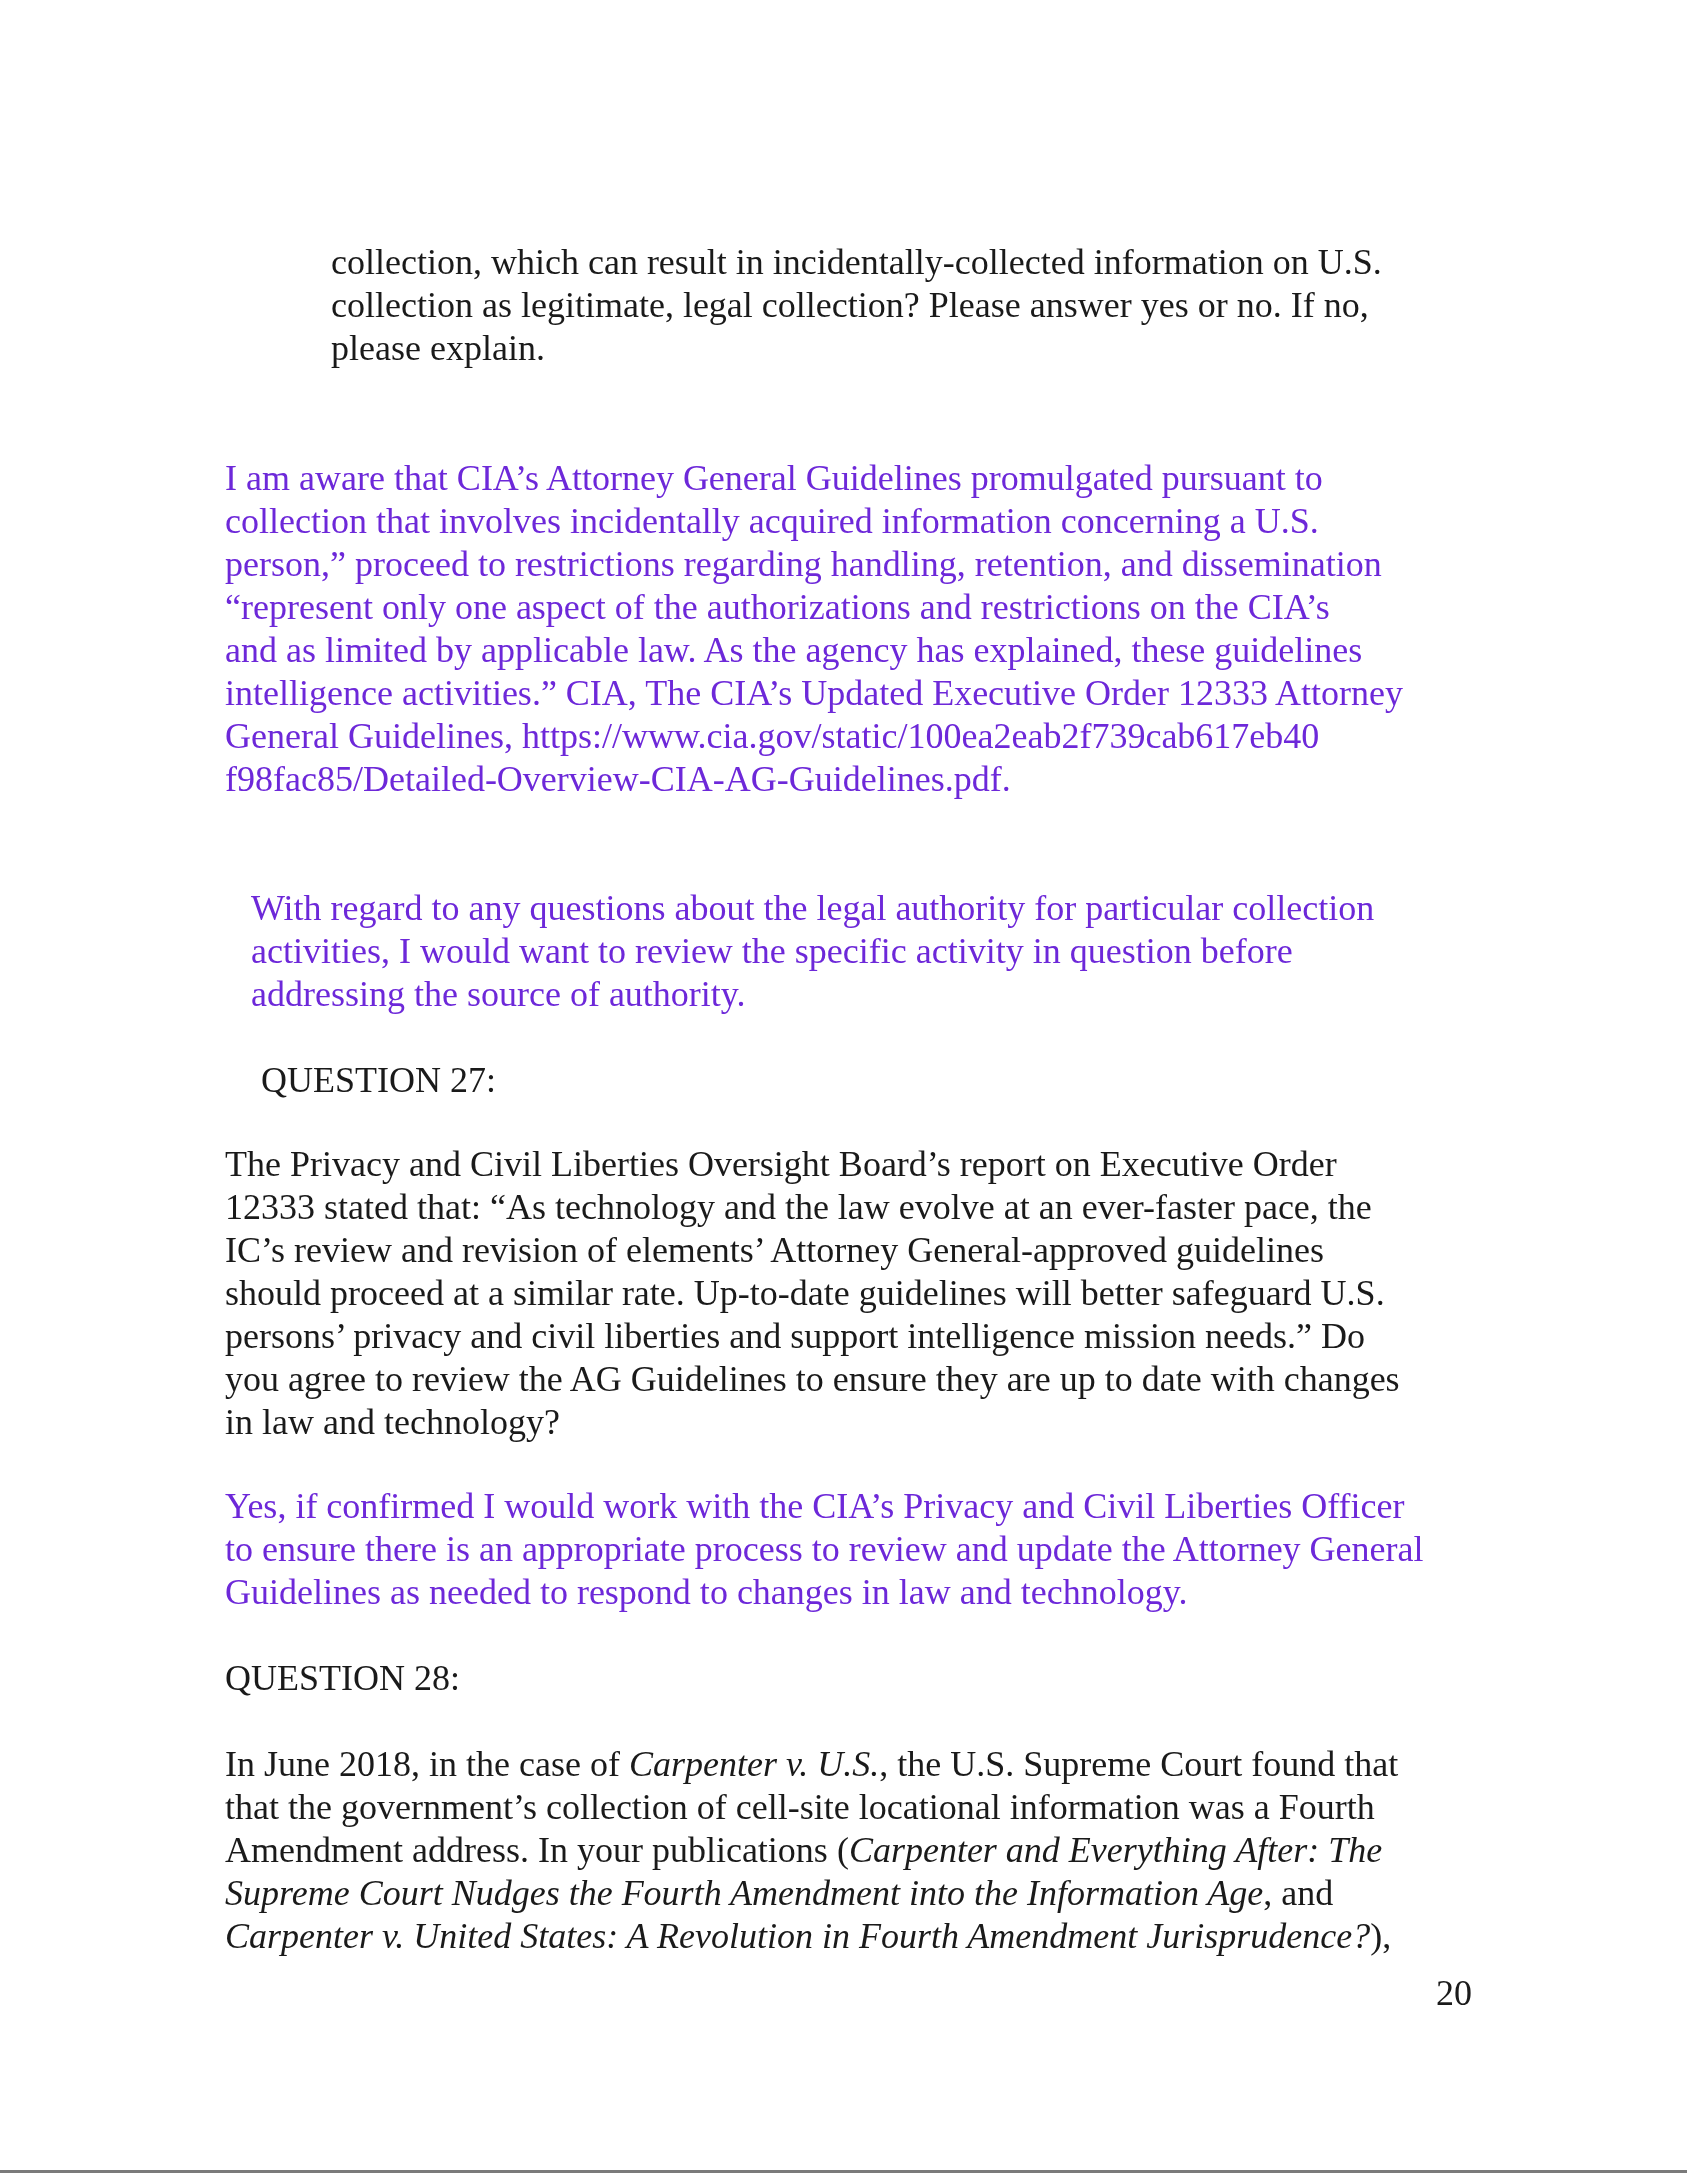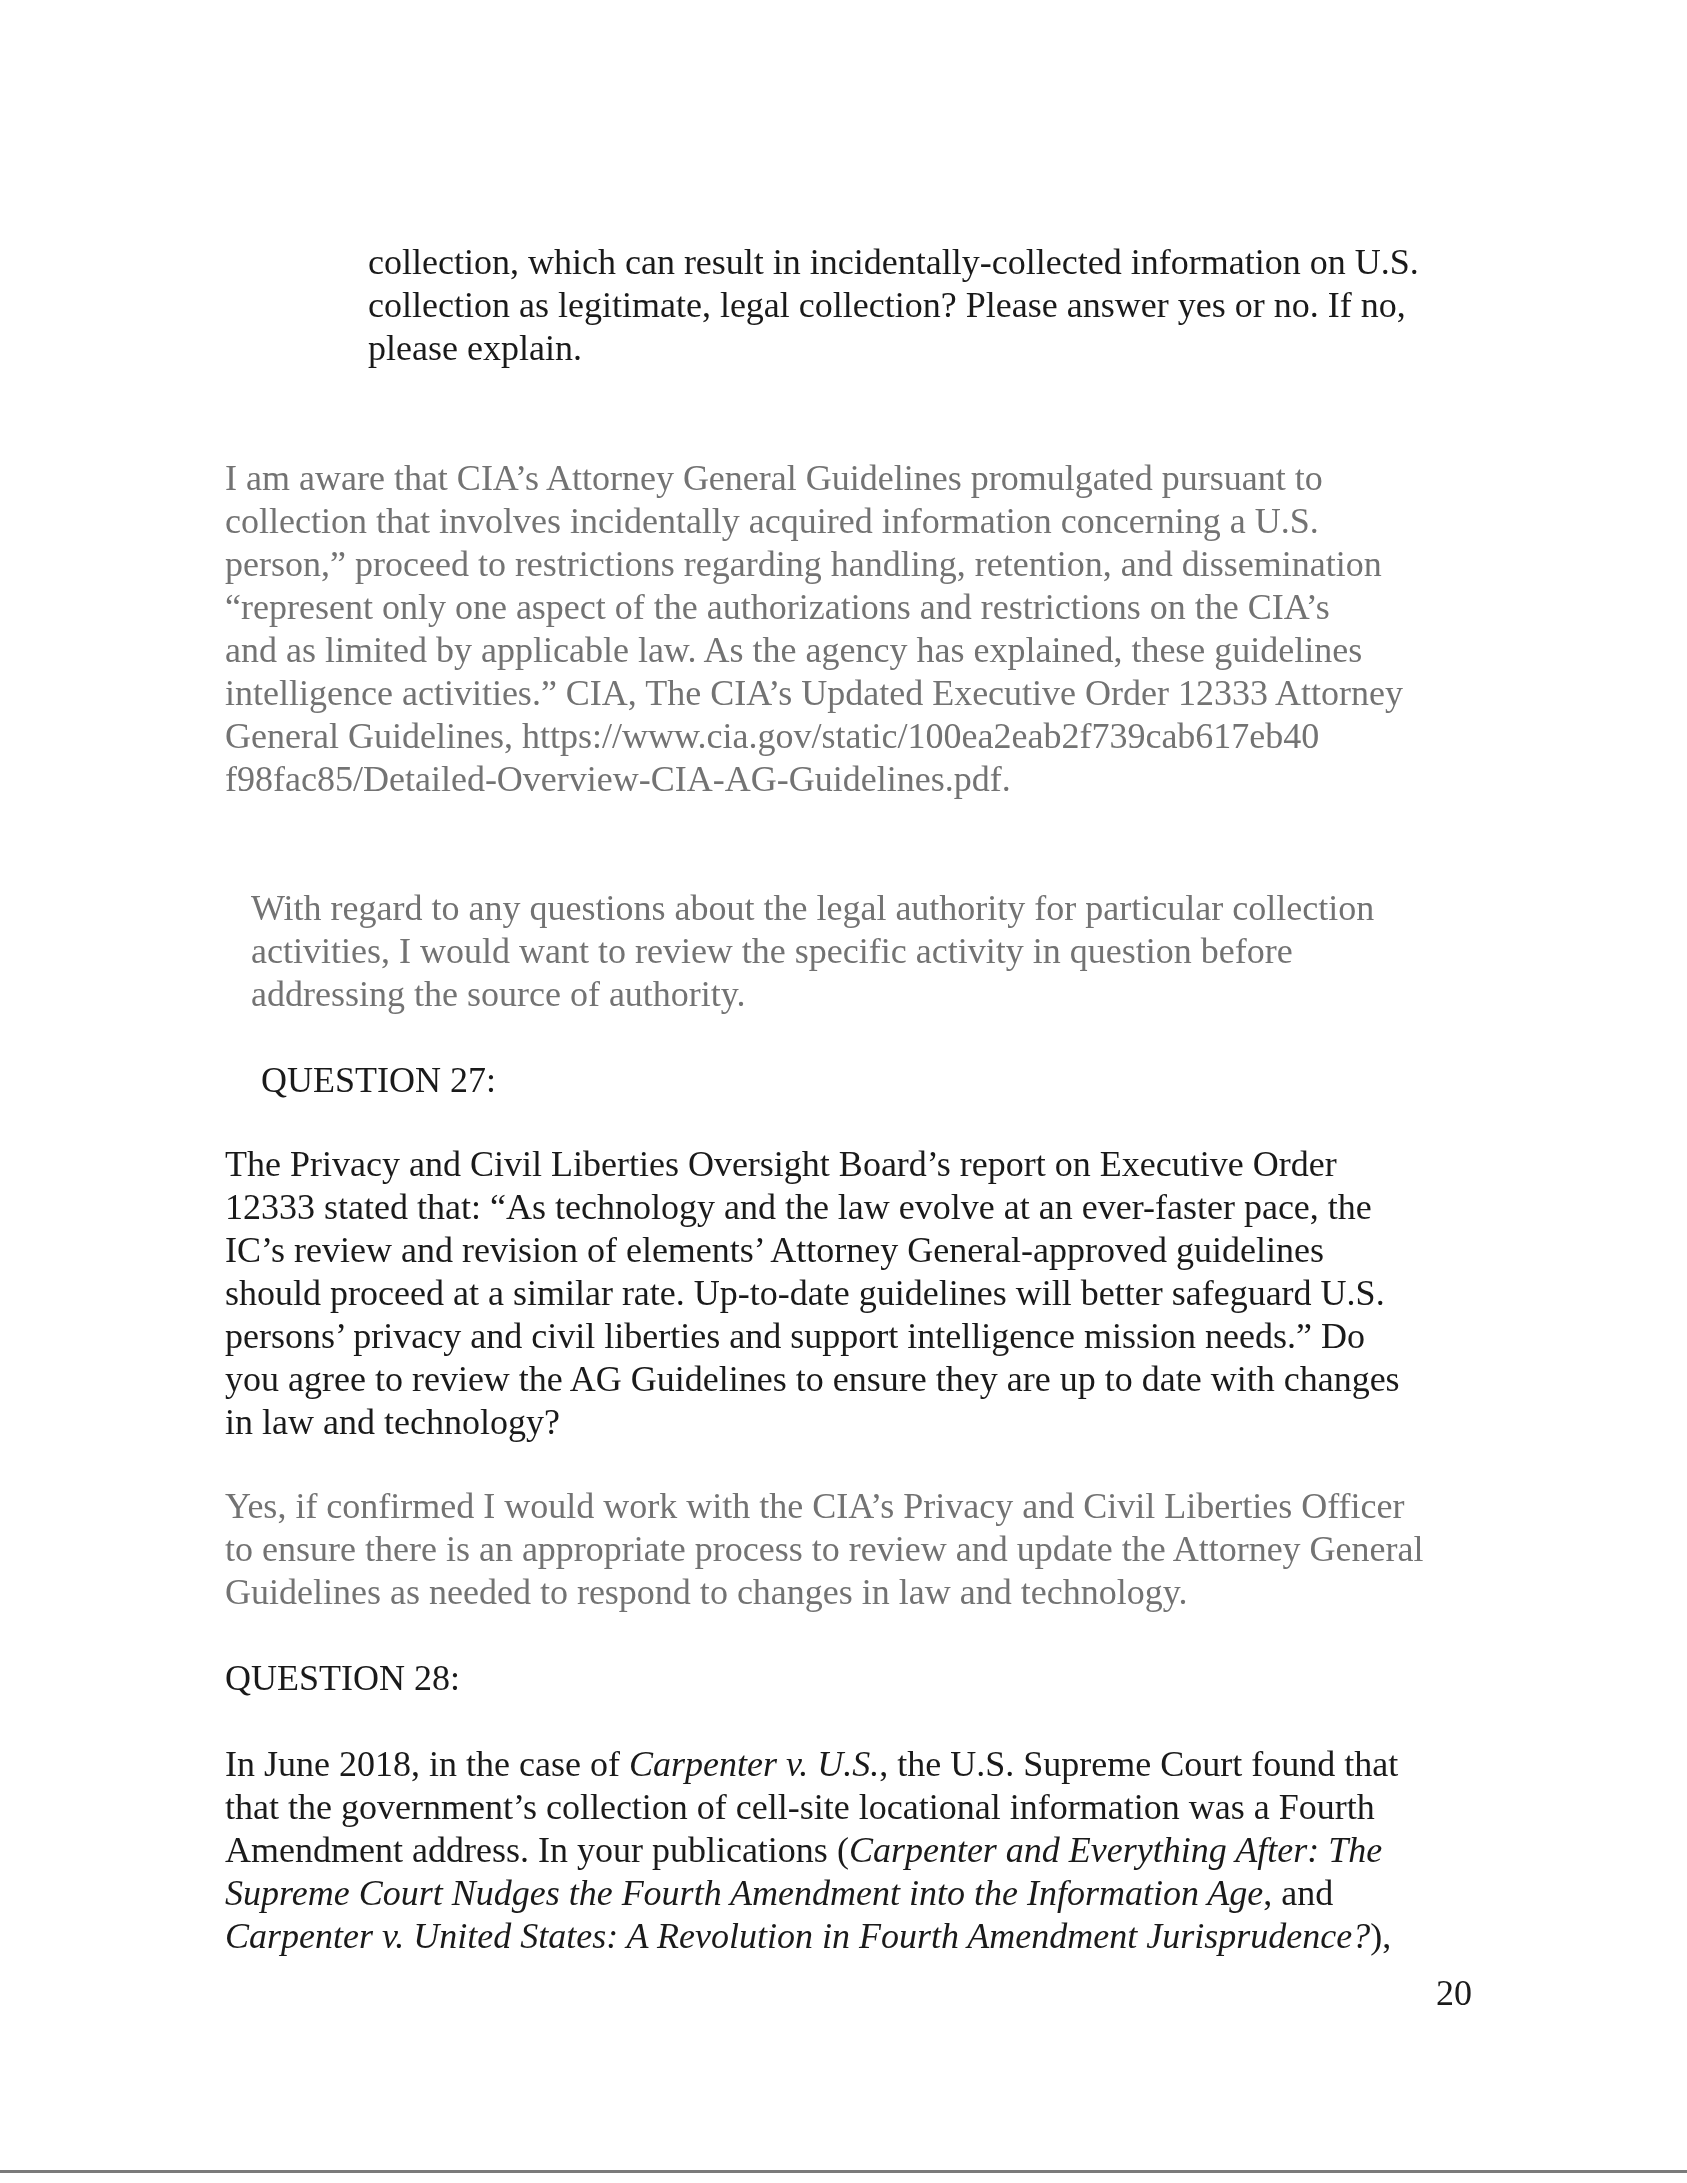--- a/index.html
+++ b/index.html
@@ -2,29 +2,29 @@
 <html style="font-size:10.6px"><head>
 <meta charset="utf-8">
 <style>
   html, body { margin:0; padding:0; }
   body { width:1687px; height:2183px; background:#ffffff; position:relative; overflow:hidden;
          font-family:"Liberation Serif", "DejaVu Serif", serif; color:#1a1a1a; }
   .blk { position:absolute; font-size:36px; line-height:43px; white-space:nowrap; }
   .blk .ln { display:block; }
   .q { left:331px; }
   .b { left:225px; }
-  .blue { color:#737373; }
+  .blue { color:#6d28d9; }
   .pagenum { position:absolute; left:1436px; top:1972px; font-size:36px; }
   .rule { position:absolute; left:0; top:2170px; width:1687px; height:2.6px; background:#7a7a7a; }
   i { font-style:italic; }
 </style>
 </head>
 <body>
 
-<div class="blk q" style="top:241px;margin-left:37px;">
+<div class="blk q" style="top:241px;">
   <span class="ln">collection, which can result in incidentally-collected information on U.S.</span>
   <span class="ln">collection as legitimate, legal collection? Please answer yes or no. If no,</span>
   <span class="ln">please explain.</span>
 </div>
 
 <div class="blk b blue" style="top:457px;">
   <span class="ln">I am aware that CIA’s Attorney General Guidelines promulgated pursuant to</span>
   <span class="ln">collection that involves incidentally acquired information concerning a U.S.</span>
   <span class="ln">person,” proceed to restrictions regarding handling, retention, and dissemination</span>
   <span class="ln">“represent only one aspect of the authorizations and restrictions on the CIA’s</span>

